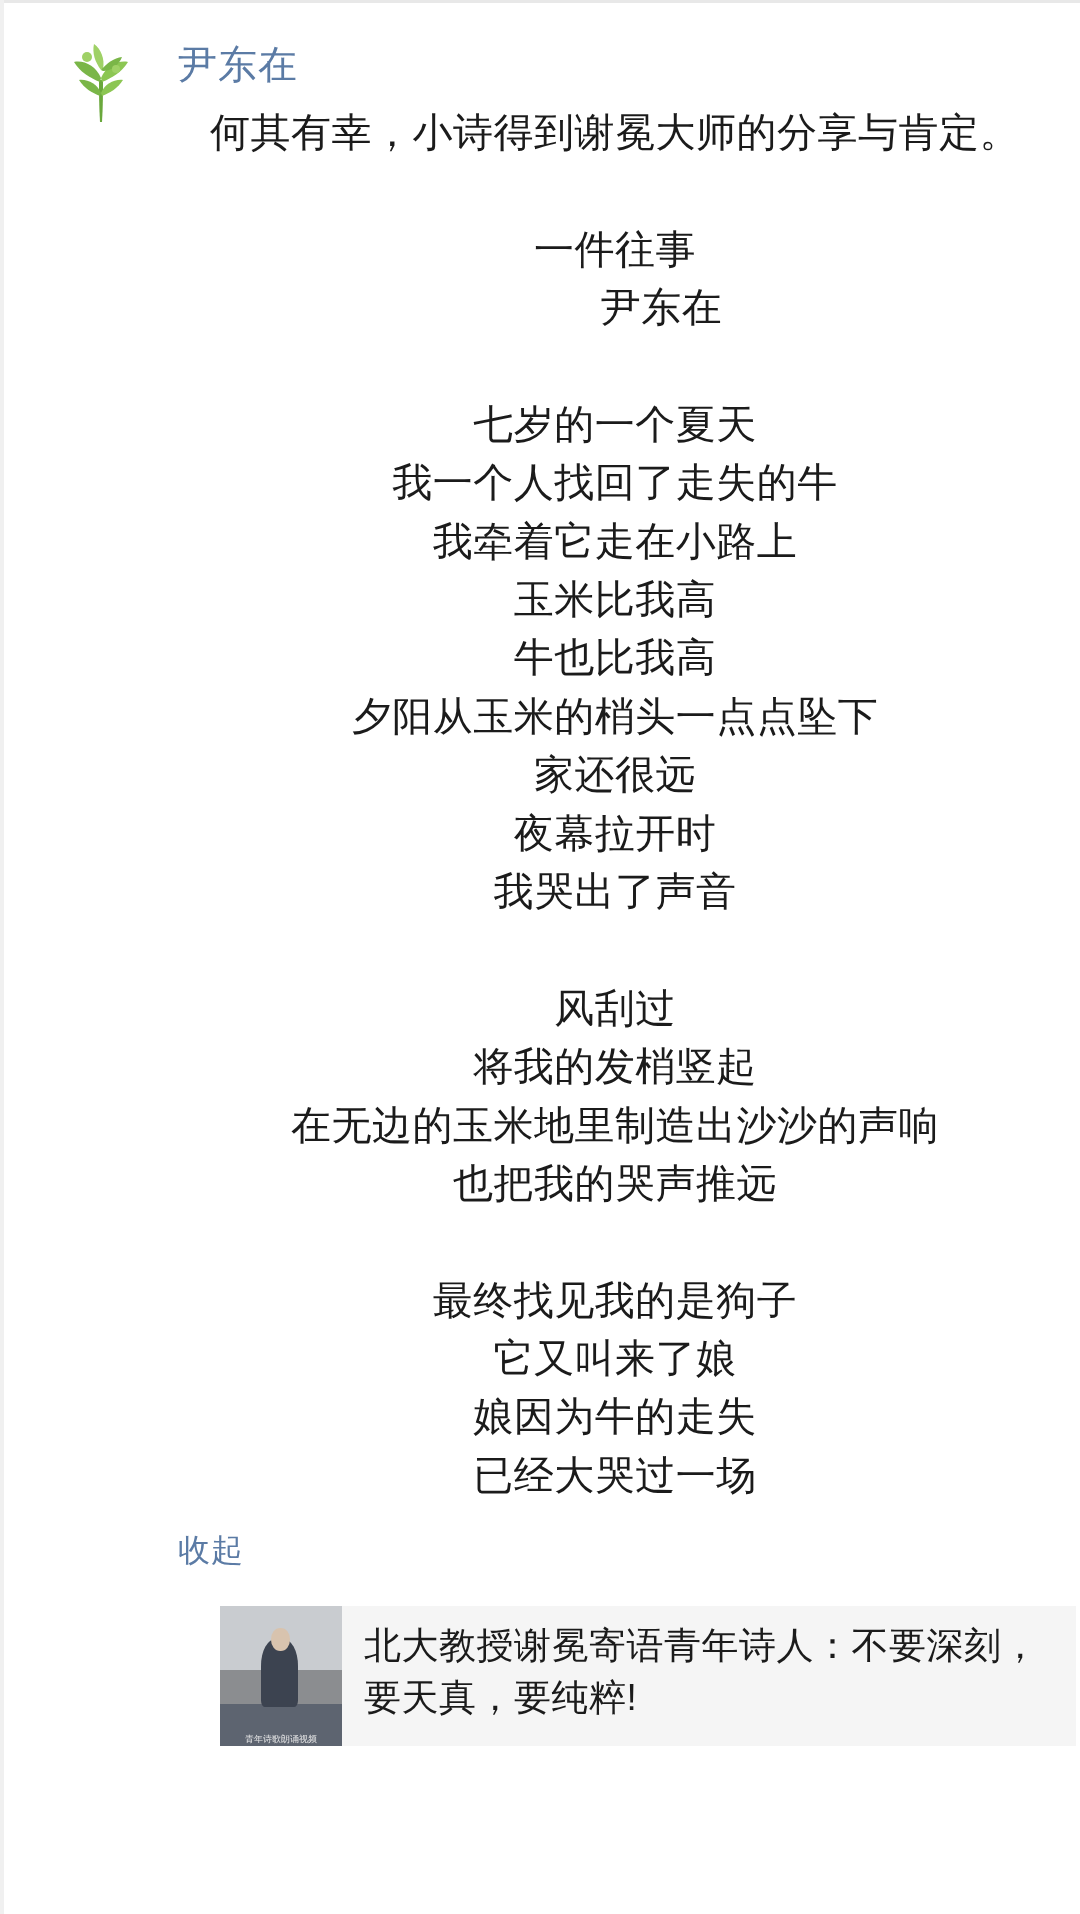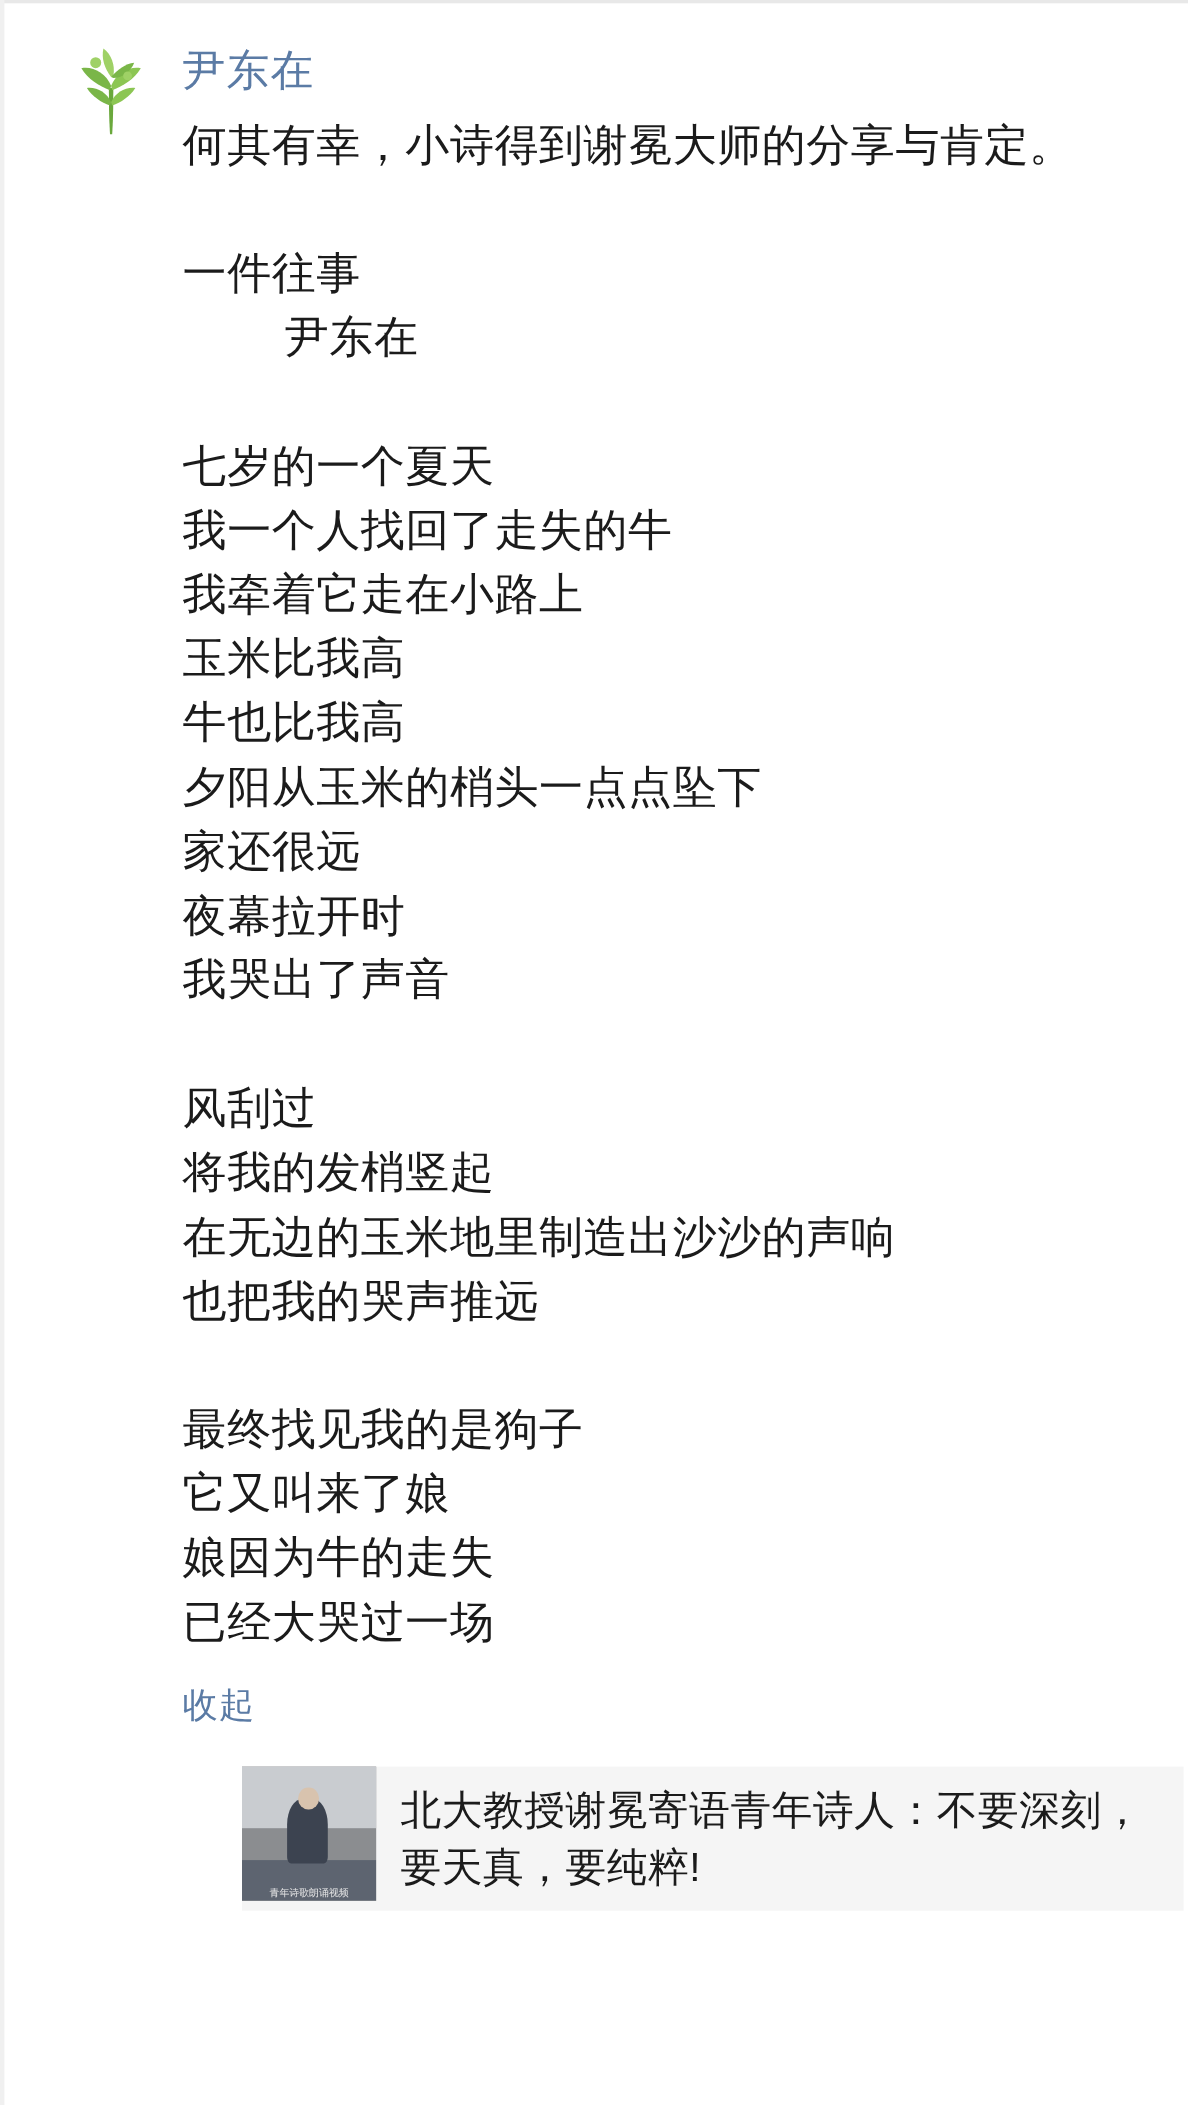--- a/index.html
+++ b/index.html
@@ -54,39 +54,40 @@
     background: #ffffff;
     position: relative;
     overflow: hidden;
   }
   .avatar svg {
     display: block;
     width: 92px;
     height: 92px;
   }
   .post-body {
-    margin-left: 20px;
+    margin-left: 32px;
     flex: 1 1 auto;
     min-width: 0;
   }
   .author {
     color: #5b7ba5;
     font-size: 39px;
     line-height: 1.1;
     letter-spacing: 1px;
     margin: 8px 0 16px 0;
     font-weight: 400;
   }
   .content {
     color: #1b1b1b;
     font-size: 40px;
     line-height: 1.46;
     white-space: pre-wrap;
     word-break: break-word;
     letter-spacing: 0.5px;
+    text-align: center;
   }
   .collapse-link {
     display: inline-block;
     margin-top: 26px;
     color: #5b7ba5;
     font-size: 32px;
     line-height: 1.3;
     letter-spacing: 1px;
     cursor: pointer;
   }
@@ -96,21 +97,21 @@
     display: flex;
     align-items: stretch;
     padding: 0;
     box-sizing: border-box;
     width: 856px;
     min-height: 128px;
   }
   .link-thumb {
     flex: 0 0 122px;
     width: 122px;
-    height: 122px;
+    height: 140px;
     background: #8b8d90;
     position: relative;
     overflow: hidden;
   }
   .link-thumb .sky {
     position: absolute;
     left: 0; top: 0;
     width: 100%;
     height: 46%;
     background: #c9ccd0;

